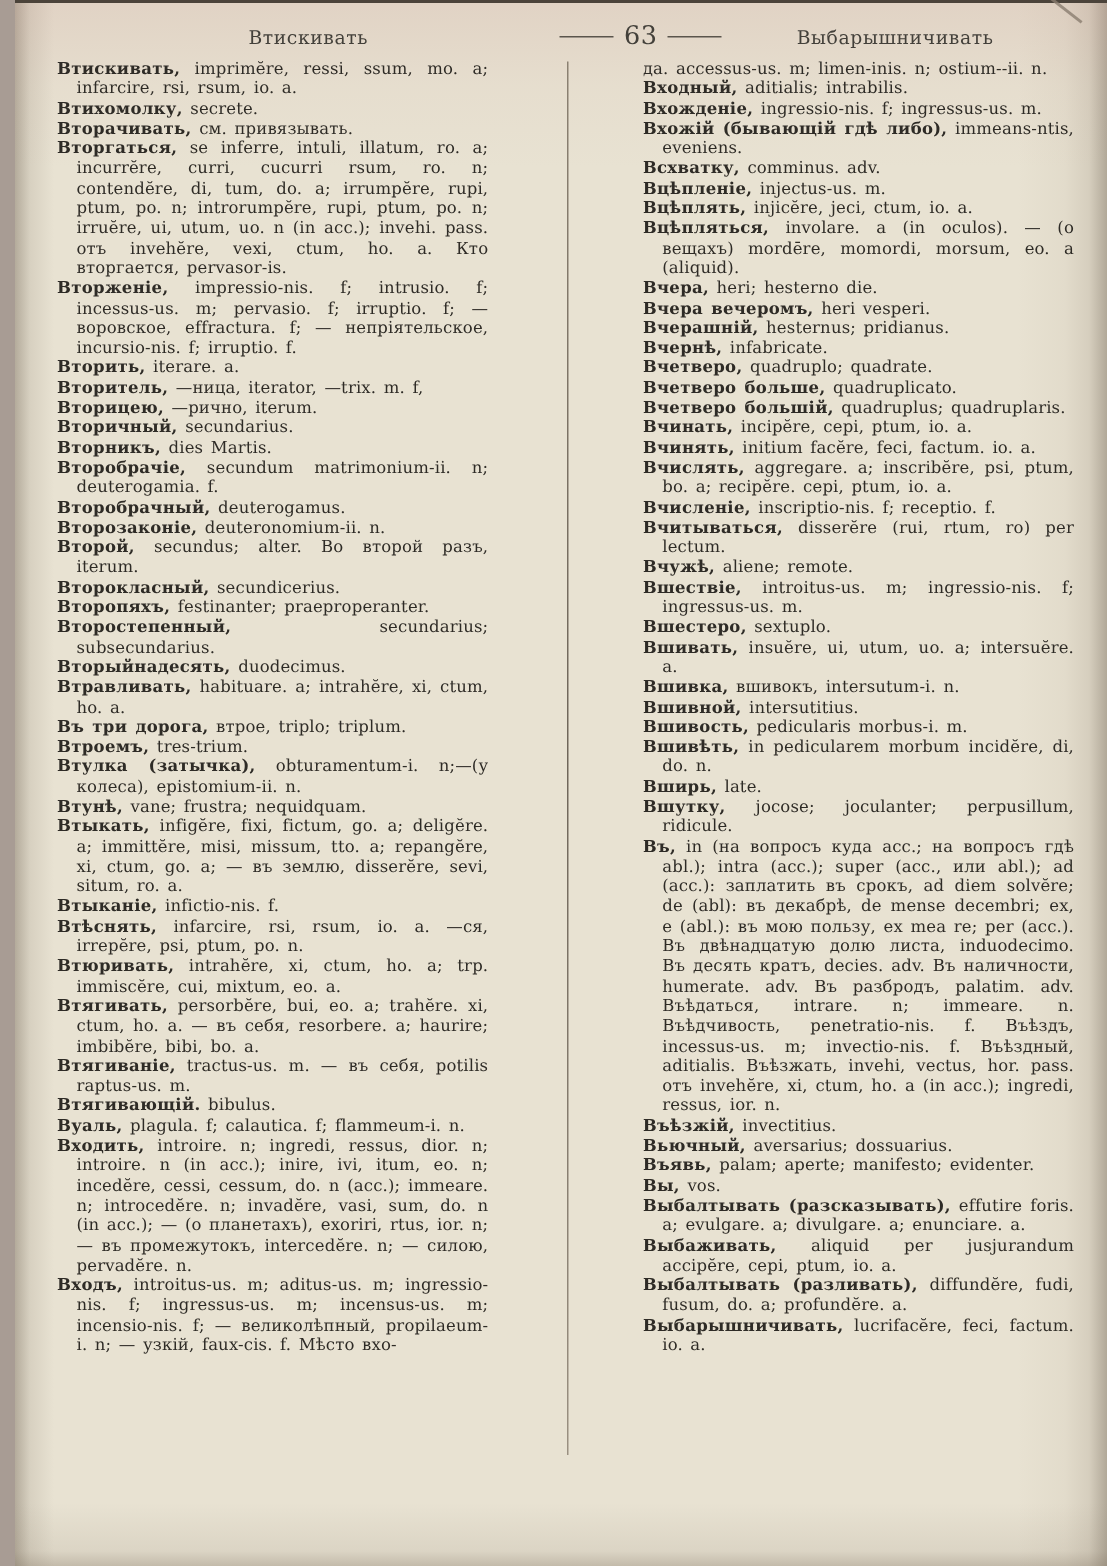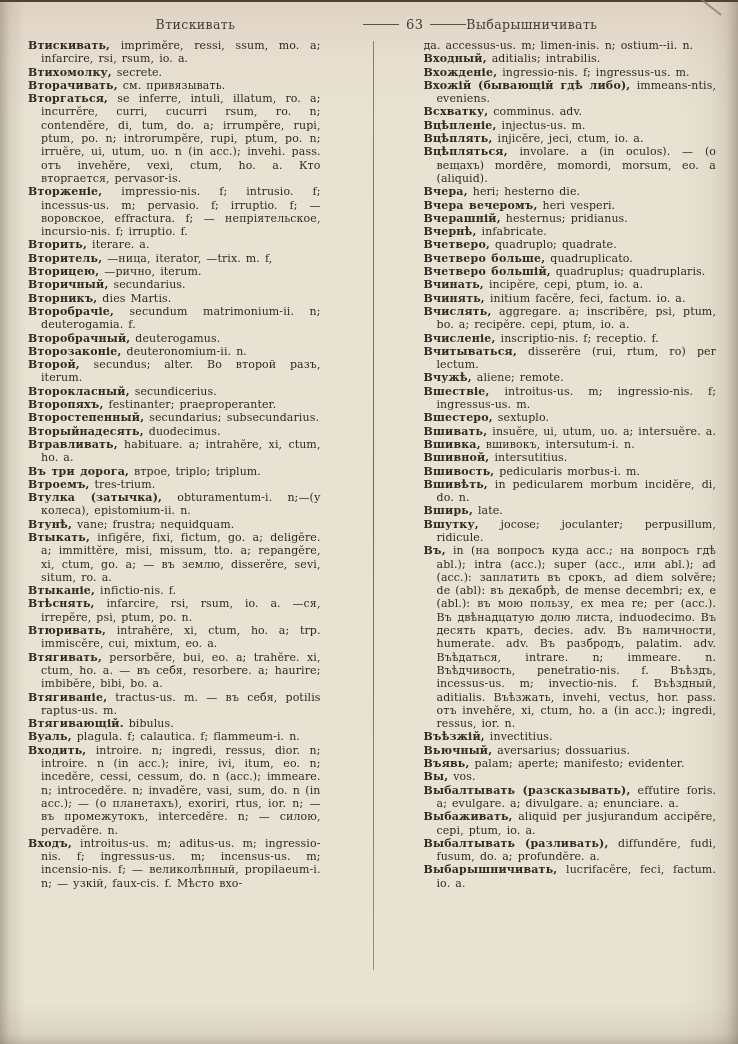--- a/index.html
+++ b/index.html
@@ -11,34 +11,35 @@
   .page{
     position:absolute;inset:0;
     background:
       linear-gradient(180deg, rgba(196,150,142,0.20) 0px, rgba(196,150,142,0.06) 55px, rgba(196,150,142,0) 110px),
       linear-gradient(0deg,   rgba(110,95,78,0.30) 0px, rgba(110,95,78,0.10) 10px, rgba(110,95,78,0) 42px),
       linear-gradient(90deg,  rgba(95,82,66,0.38) 0px, rgba(95,82,66,0.12) 10px, rgba(95,82,66,0) 26px),
       linear-gradient(270deg, rgba(95,82,66,0.40) 0px, rgba(120,104,86,0.16) 12px, rgba(150,132,110,0.07) 28px, rgba(150,132,110,0) 60px),
       #e8e2d2;
     border-top:2px solid #4b433a;
     box-sizing:border-box;
+    margin-left:10px;
   }
   .corner-mark{
     position:absolute;top:4px;right:14px;width:26px;height:1.5px;
     background:#8a7d6f;transform:rotate(38deg);opacity:.8;
   }
   
   .running-head{
     position:absolute;top:12px;left:28px;right:26px;height:20px;
     display:flex;align-items:center;color:#43403a;
     font-size:12.5px;letter-spacing:.4px;
   }
   .rh-left{width:335px;text-align:center;}
-  .rh-center{flex:0 0 auto;display:flex;align-items:center;gap:7px;font-size:13px;}
-  .rh-right{flex:1;text-align:left;}
+  .rh-center{flex:0 0 auto;display:flex;align-items:center;gap:7px;font-size:17px;}
+  .rh-right{flex:1;text-align:center;}
   .rh-dash{display:inline-block;width:36px;height:0;border-top:1.4px solid #5a554c;}
   
   .columns{
     position:absolute;top:37px;left:28px;right:22px;bottom:58px;
     display:flex;color:#2e2b26;gap:44px;
   }
   .col{
     width:336px;overflow:hidden;
     font-size:11px;line-height:13.3px;text-align:justify;
     word-spacing:1.4px;letter-spacing:.1px;

